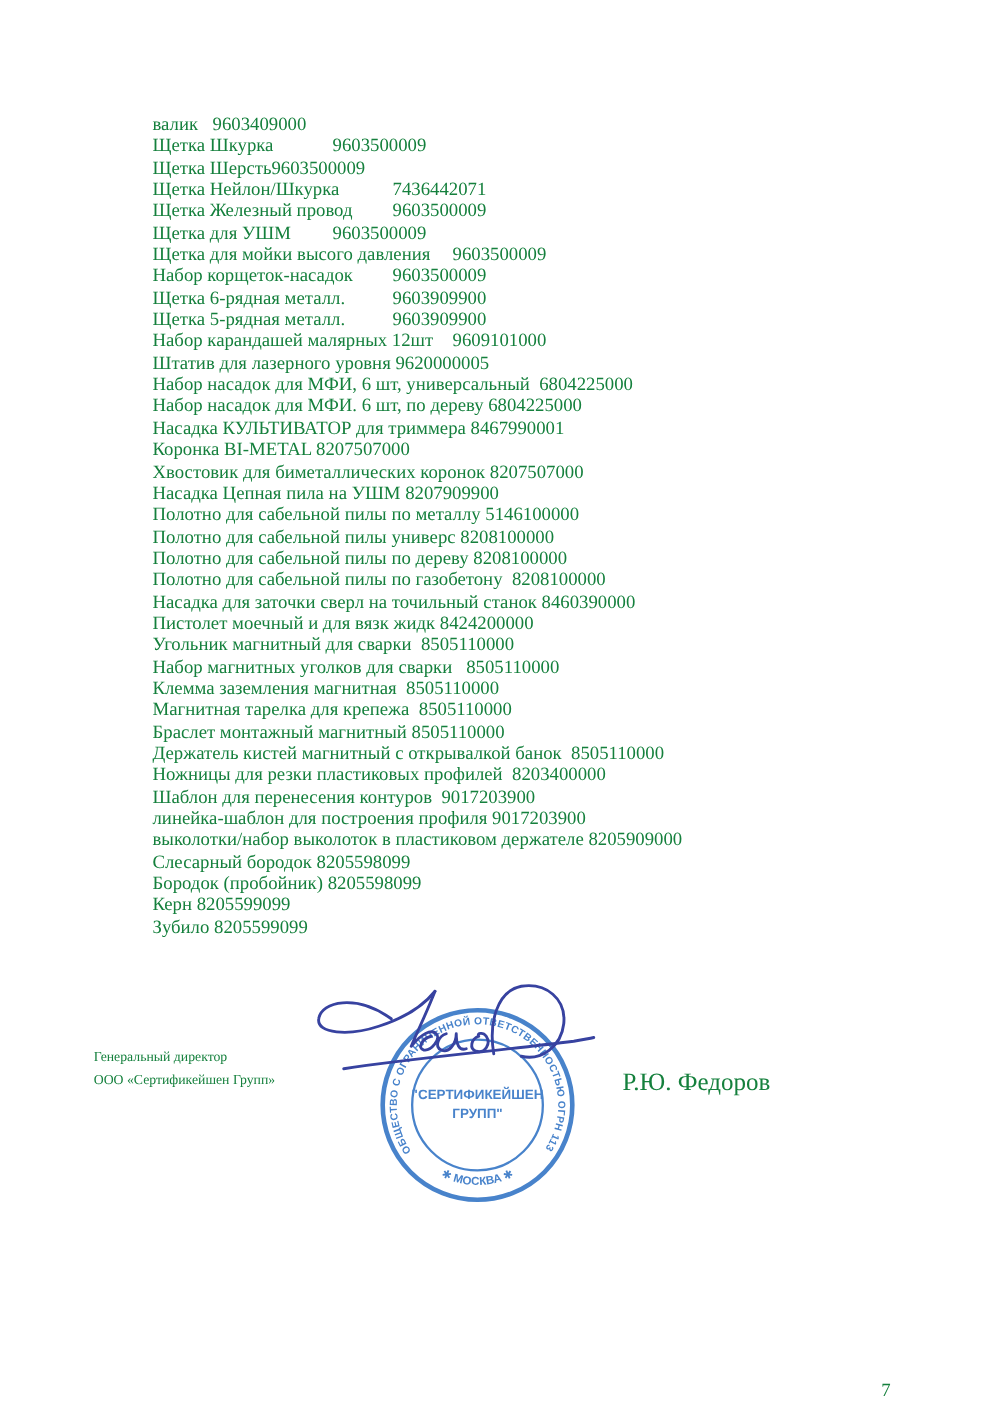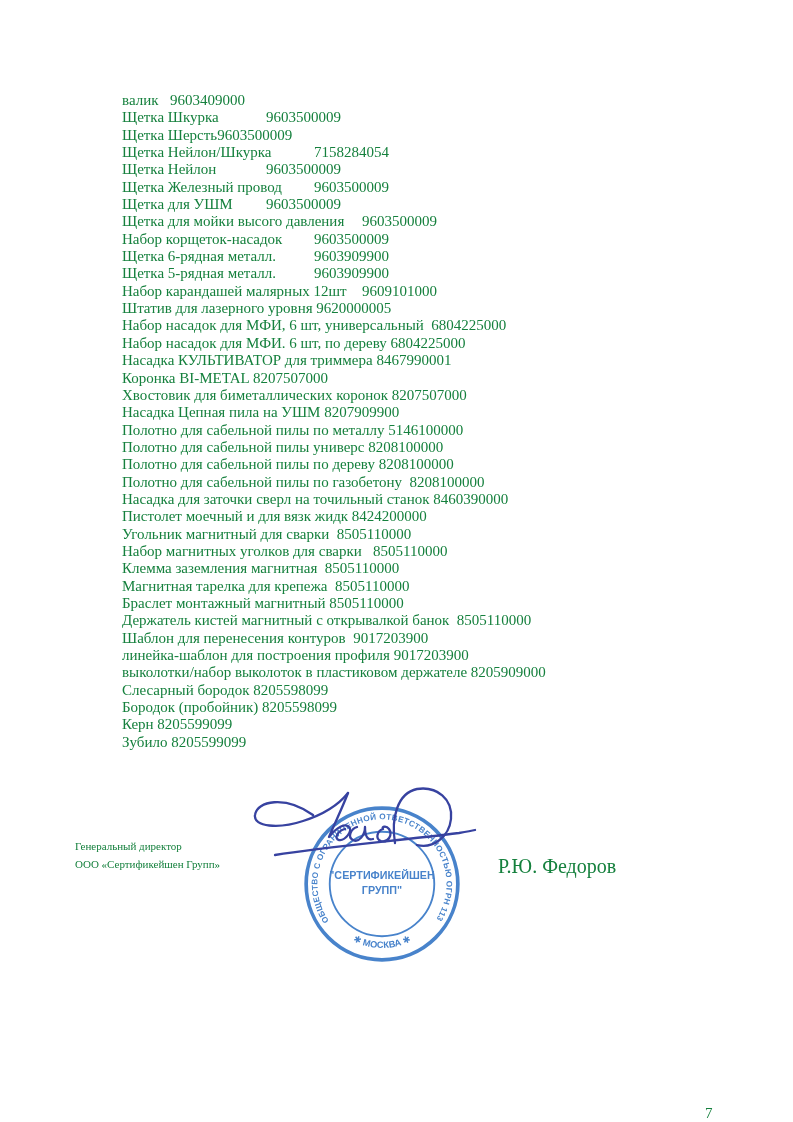--- a/index.html
+++ b/index.html
@@ -72,22 +72,21 @@
 </style>
 </head>
 <body>
 
 <div class="page">
 
   <div class="doc-lines">
       <div class="line">валик	9603409000</div>
       <div class="line">Щетка Шкурка	9603500009</div>
       <div class="line">Щетка Шерсть9603500009</div>
-      <div class="line">Щетка Нейлон/Шкурка	7158284054</div>
-      <div class="line">Щетка Нейлон	9603500009</div>
+      <div class="line">Щетка Нейлон/Шкурка	7436442071</div>
       <div class="line">Щетка Железный провод	9603500009</div>
       <div class="line">Щетка для УШМ	9603500009</div>
       <div class="line">Щетка для мойки высого давления	9603500009</div>
       <div class="line">Набор корщеток-насадок	9603500009</div>
       <div class="line">Щетка 6-рядная металл.	9603909900</div>
       <div class="line">Щетка 5-рядная металл.	9603909900</div>
       <div class="line">Набор карандашей малярных 12шт	9609101000</div>
       <div class="line">Штатив для лазерного уровня 9620000005</div>
       <div class="line">Набор насадок для МФИ, 6 шт, универсальный  6804225000</div>
       <div class="line">Набор насадок для МФИ. 6 шт, по дереву 6804225000</div>
@@ -100,20 +99,21 @@
       <div class="line">Полотно для сабельной пилы по дереву 8208100000</div>
       <div class="line">Полотно для сабельной пилы по газобетону  8208100000</div>
       <div class="line">Насадка для заточки сверл на точильный станок 8460390000</div>
       <div class="line">Пистолет моечный и для вязк жидк 8424200000</div>
       <div class="line">Угольник магнитный для сварки  8505110000</div>
       <div class="line">Набор магнитных уголков для сварки   8505110000</div>
       <div class="line">Клемма заземления магнитная  8505110000</div>
       <div class="line">Магнитная тарелка для крепежа  8505110000</div>
       <div class="line">Браслет монтажный магнитный 8505110000</div>
       <div class="line">Держатель кистей магнитный с открывалкой банок  8505110000</div>
+      <div class="line">Ножницы для резки пластиковых профилей  8203400000</div>
       <div class="line">Шаблон для перенесения контуров  9017203900</div>
       <div class="line">линейка-шаблон для построения профиля 9017203900</div>
       <div class="line">выколотки/набор выколоток в пластиковом держателе 8205909000</div>
       <div class="line">Слесарный бородок 8205598099</div>
       <div class="line">Бородок (пробойник) 8205598099</div>
       <div class="line">Керн 8205599099</div>
       <div class="line">Зубило 8205599099</div>
     </div>
 
   <div class="sign-block">

